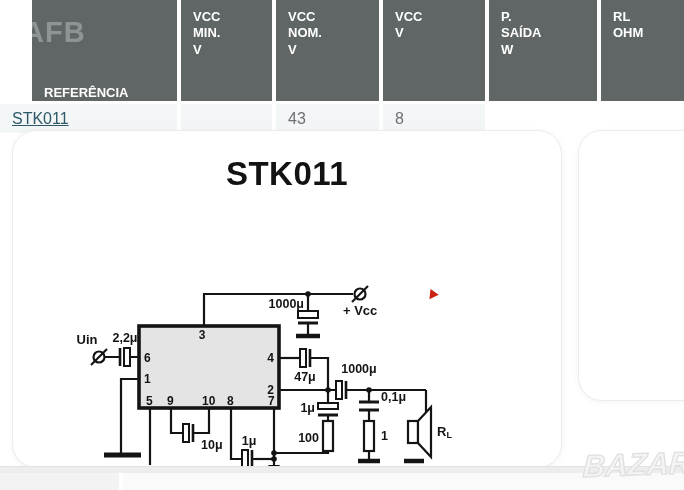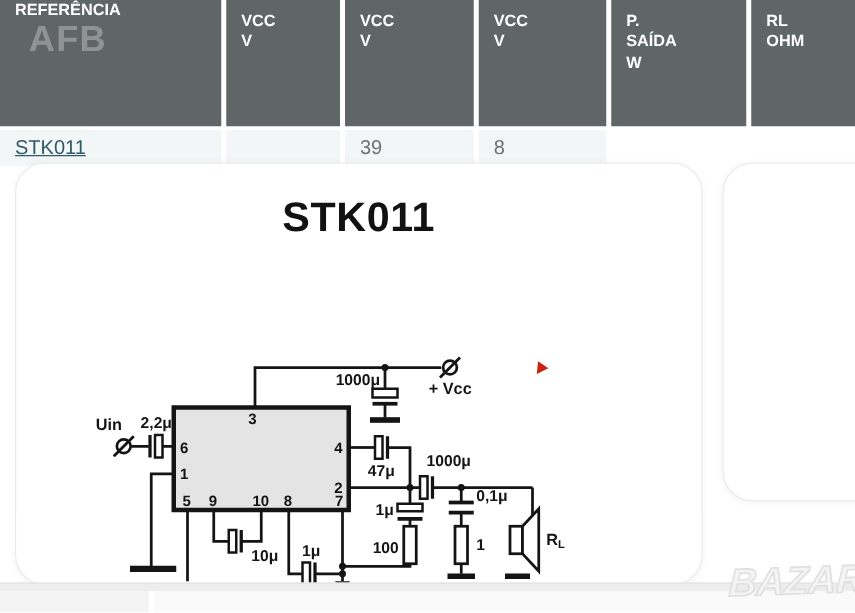--- a/index.html
+++ b/index.html
@@ -15,21 +15,21 @@
     grid-template-columns:177px 91px 103px 102px 108px 96px;
     grid-auto-rows:auto;
     column-gap:4px; row-gap:3px;
     width:695px;
   }
   .th {
     background:#606565; color:#fff; height:101px; box-sizing:border-box;
     font-size:13px; font-weight:bold; line-height:1.25;
     padding:9px 4px 0 12px;
   }
-  .th.single { display:flex; align-items:flex-start; padding-top:0; }
+  .th.single { display:flex; align-items:flex-end; padding-top:13px;margin-left:32px; }
   .th span { display:block; position:relative; z-index:4; }
   .td {
     background:#f3f6f6; height:29px; box-sizing:border-box;
     display:flex; align-items:center; padding-left:12px;
     font-size:16px; color:#6e7272;
   }
   .ref-link { color:#2f5968; text-decoration:underline; cursor:pointer; }
 
   .corner-overlay {
     position:absolute; left:23px; top:16px; z-index:3;
@@ -80,45 +80,47 @@
 <body>
 
 <div class="screen">
 
   <div class="spec-grid">
     <div class="th single">
         <span>REFERÊNCIA</span>
       </div>
     <div class="th">
       <span>VCC</span>
+        <span>MIN.</span>
         <span>V</span>
     </div>
     <div class="th">
       <span>VCC</span>
+        <span>NOM.</span>
         <span>V</span>
     </div>
     <div class="th">
       <span>VCC</span>
         <span>V</span>
     </div>
     <div class="th">
       <span>P.</span>
         <span>SAÍDA</span>
         <span>W</span>
     </div>
     <div class="th">
       <span>RL</span>
         <span>OHM</span>
     </div>
 
     <div class="td">
       <a class="ref-link" href="#">STK011</a>
     </div>
     <div class="td"></div>
-    <div class="td">39</div>
+    <div class="td">43</div>
     <div class="td">8</div>
   </div>
 
   <div class="corner-overlay">AFB</div>
 
   <div class="card card-main">
     <div class="diagram-title">STK011</div>
 
     <svg class="schematic" width="548" height="336" viewBox="0 0 548 336">
       <g stroke="#141414" stroke-width="2.2" fill="none">

